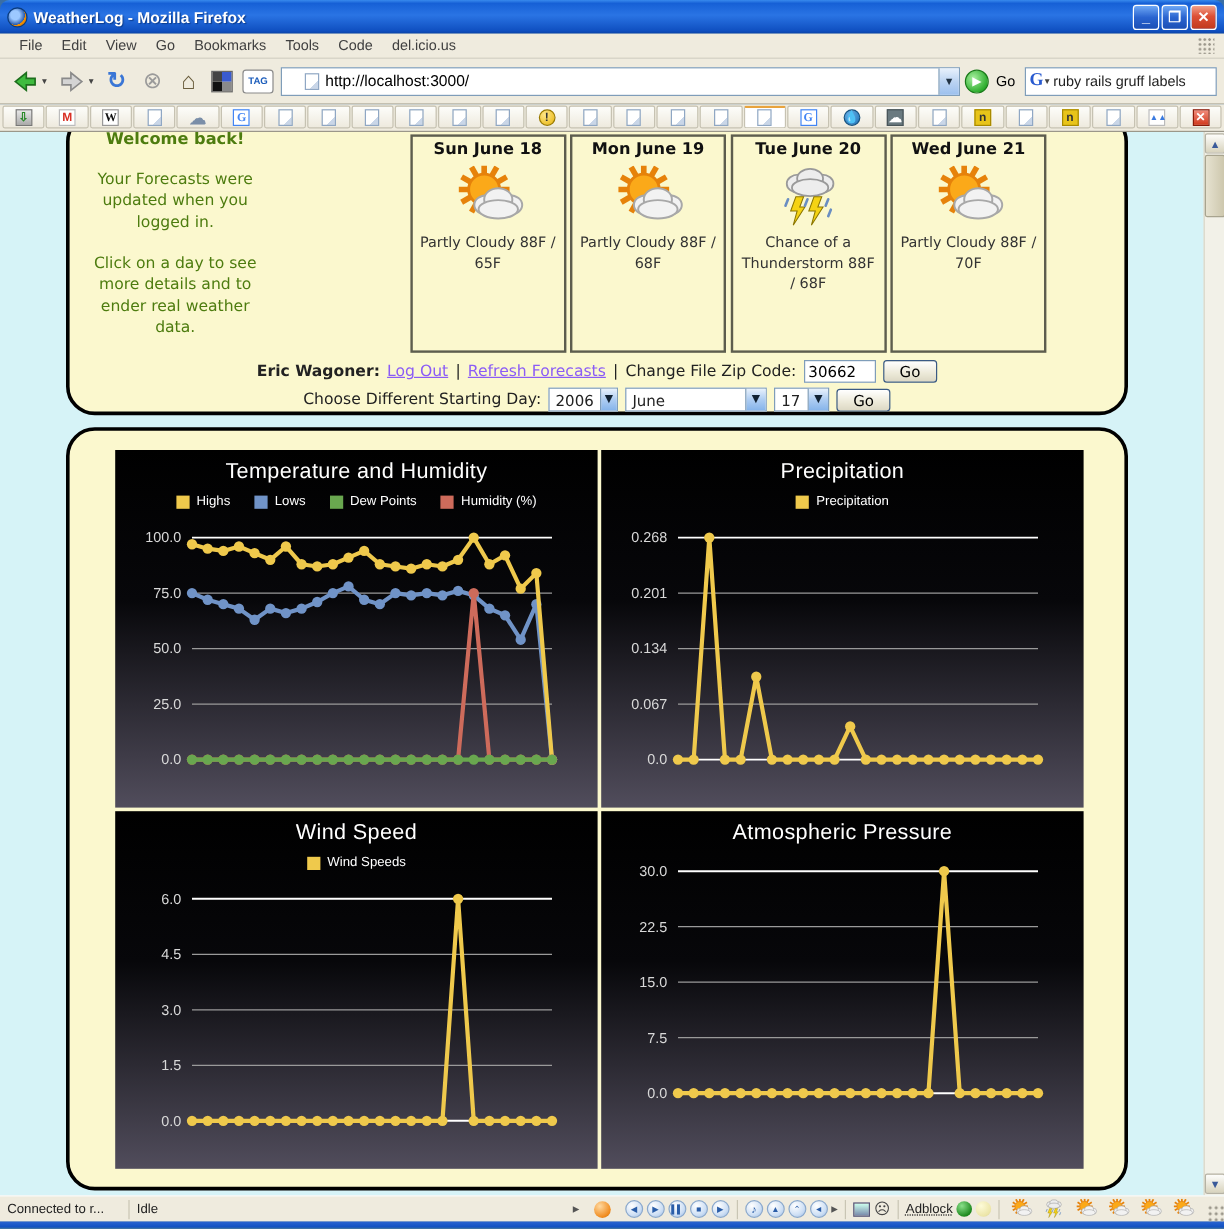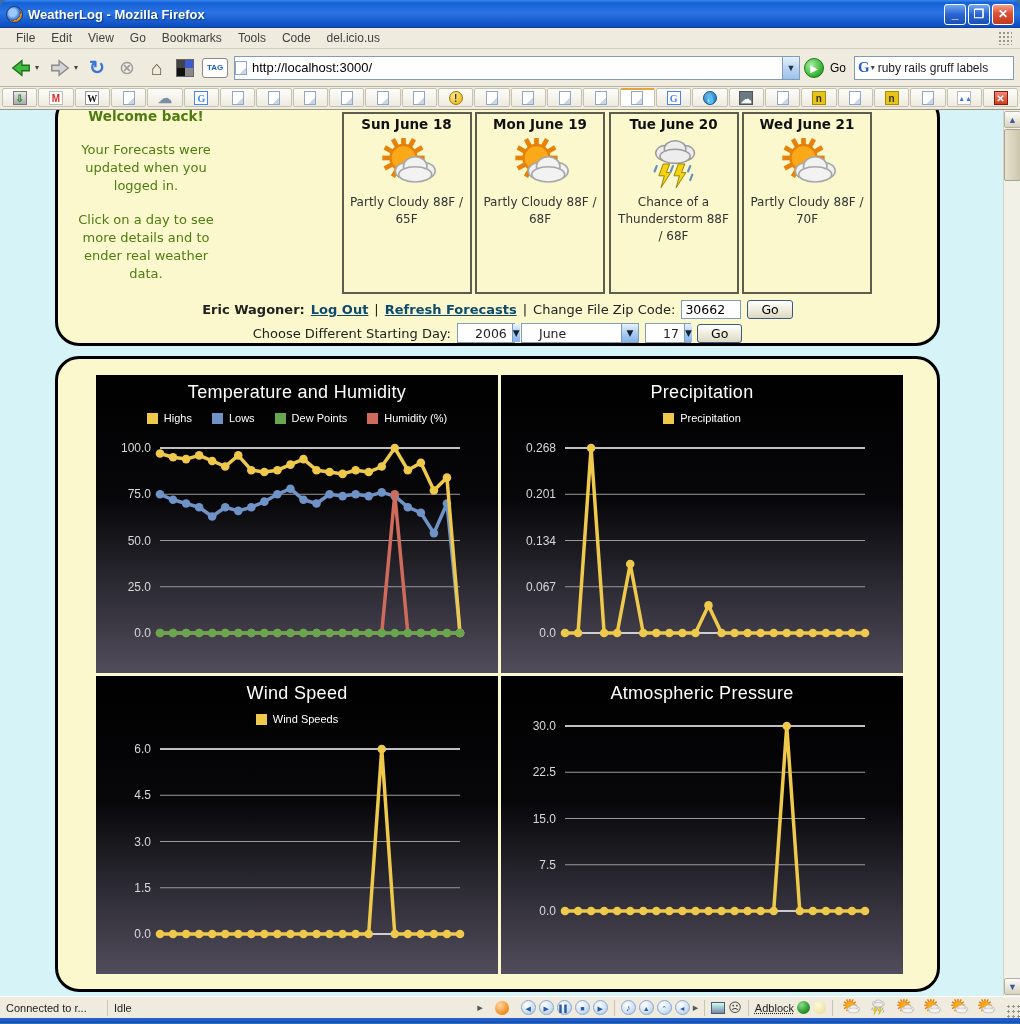--- a/index.html
+++ b/index.html
@@ -34,21 +34,21 @@
   .drop-caret { font-size:8px; color:#444; margin-left:1px; }
   .glyph-btn { font-size:19px; line-height:22px; width:26px; text-align:center; }
   .reload { color:#3A76D6; font-weight:bold; }
   .stop { color:#9a9a9a; }
   .home { color:#6b5e3e; font-size:20px; }
   .sq-logo { width:18px; height:18px; background:
     linear-gradient(90deg,#444 50%,#3a5bd0 50%) 0 0/100% 50% no-repeat,
     linear-gradient(90deg,#111 50%,#8a8a8a 50%) 0 100%/100% 50% no-repeat; border:1px solid #666; }
   .tag-ic { width:26px; height:20px; border:1px solid #8a8a8a; border-radius:3px; background:#fff;
     font-size:8px; font-weight:bold; color:#1c5dbb; text-align:center; line-height:18px; }
-  .url-box { flex:1; height:24px; background:#fff; border:1px solid #7F9DB9; display:flex; align-items:center; padding-left:0; }
+  .url-box { flex:1; height:24px; background:#fff; border:1px solid #7F9DB9; display:flex; align-items:center; padding-left:19px; }
   .url-text { flex:1; font-size:13px; color:#000; padding-left:5px; }
   .url-drop { width:17px; height:22px; border-left:1px solid #7F9DB9; text-align:center; font-size:9px; line-height:22px;
     background:linear-gradient(180deg,#e8f1fc,#bcd4f2 50%,#9cc0ee); color:#234; }
   .go-play { width:20px; height:20px; border-radius:50%; background:radial-gradient(circle at 35% 35%,#a8f0a0,#2fae2f 70%,#187818);
     border:1px solid #187818; color:#fff; font-size:10px; line-height:20px; text-align:center; }
   .go-label { font-size:12px; margin:0 4px 0 2px; }
   .search-box { width:160px; height:24px; background:#fff; border:1px solid #7F9DB9; display:flex; align-items:center; padding:0 3px; }
   .search-g { color:#2a5bd0; font-weight:bold; font-size:15px; font-family:"Liberation Serif",serif; }
   .search-text { font-size:12px; color:#222; margin-left:3px; white-space:nowrap; overflow:hidden; }
 
@@ -90,27 +90,27 @@
   .day-card.selected { border-color:#CC1111; }
   .day-title { font-weight:bold; font-size:13.5px; margin-top:2px; color:#111; }
   .wicon { display:block; margin:6px auto 2px; }
   .day-desc { font-size:12px; color:#333; line-height:17px; padding:0 5px; }
 
   .controls1 { position:absolute; left:0; right:0; top:203px; display:flex; justify-content:center; align-items:center;
     gap:6px; font-family:"DejaVu Sans",sans-serif; font-size:13px; color:#222; }
   .controls2 { position:absolute; left:0; right:0; top:226px; display:flex; justify-content:center; align-items:center;
     gap:6px; font-family:"DejaVu Sans",sans-serif; font-size:13px; color:#222; }
   .u-name { font-weight:bold; }
-  a.graylink { color:#0c4a6e;font-weight:bold; }
+  a.graylink { color:#8b5cf6; }
   .zip-input { width:60px; height:19px; border:1px solid #7F9DB9; font-size:12.5px; padding:1px 3px;
     font-family:"DejaVu Sans",sans-serif; }
   .xp-btn { border:1px solid #3a5a84; border-radius:3px; background:linear-gradient(180deg,#fff,#ece9d8 60%,#dcd8c4);
     font-size:12.5px; padding:1px 13px; font-family:"DejaVu Sans",sans-serif; }
   .xp-select { display:inline-flex; align-items:center; border:1px solid #7F9DB9; background:#fff; height:20px; }
-  .xp-select .val { font-size:12.5px; padding:0 5px;margin-left:12px; }
+  .xp-select .val { font-size:12.5px; padding:0 5px; }
   .xp-select .arrow { width:17px; height:18px; text-align:center; font-size:9px; line-height:18px; color:#123;
     background:linear-gradient(180deg,#e8f1fc,#aecdf2 50%,#86b4ea); border-left:1px solid #7F9DB9; }
 
   
   .charts-grid { position:absolute; left:38px; top:16px; display:grid;
     grid-template-columns:402px 402px; grid-template-rows:298px 298px; gap:3px; }
   .chart { background:linear-gradient(180deg,#000 0%,#07070a 42%,#514d5c 100%); padding-top:7px; overflow:hidden; }
   .chart-title { color:#fff; font-size:18px; text-align:center; letter-spacing:.3px; }
   .chart-legend { display:flex; justify-content:center; gap:20px; margin-top:7px; height:16px; }
   .chart-legend .li { display:flex; align-items:center; gap:6px; color:#fff; font-size:11px; }

